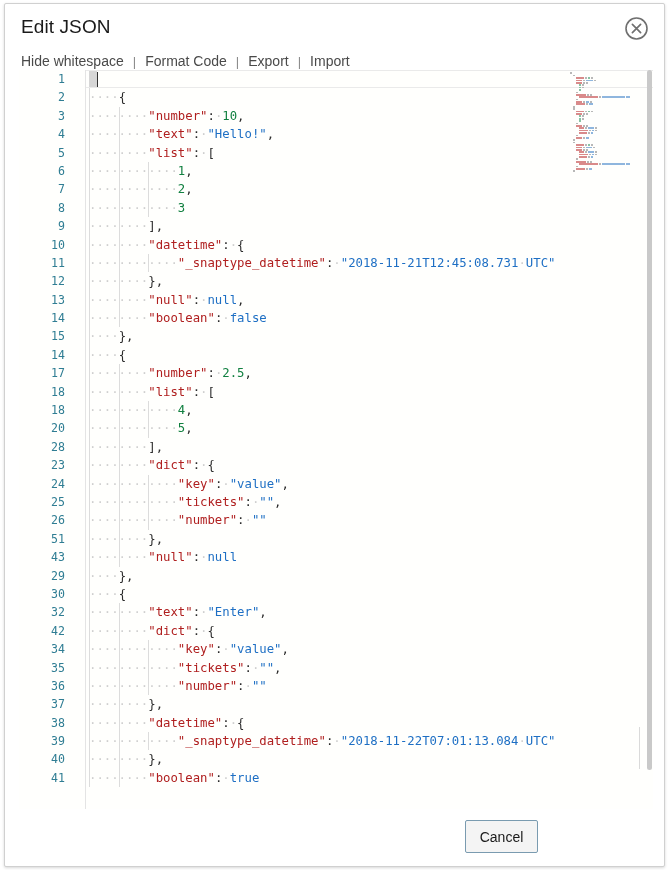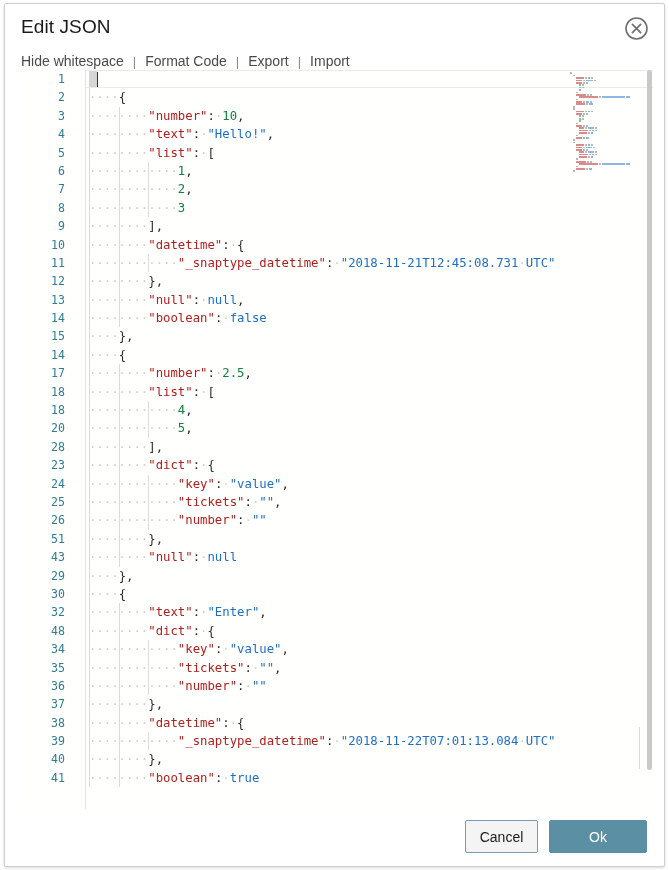--- a/index.html
+++ b/index.html
@@ -258,21 +258,21 @@
         <div class="line"><span class="lnum">28</span><span class="ltext"><span class="t-ws">········</span><span class="t-pun">],</span></span><div class="guide" style="left: 70px; height: 18.4px;"></div><div class="guide" style="left: 99.52px; height: 18.4px;"></div></div>
         <div class="line"><span class="lnum">23</span><span class="ltext"><span class="t-ws">········</span><span class="t-key">"dict"</span><span class="t-pun">:</span><span class="t-ws">·</span><span class="t-pun">{</span></span><div class="guide" style="left: 70px; height: 18.4px;"></div><div class="guide" style="left: 99.52px; height: 18.4px;"></div></div>
         <div class="line"><span class="lnum">24</span><span class="ltext"><span class="t-ws">············</span><span class="t-key">"key"</span><span class="t-pun">:</span><span class="t-ws">·</span><span class="t-str">"value"</span><span class="t-pun">,</span></span><div class="guide" style="left: 70px; height: 18.4px;"></div><div class="guide" style="left: 99.52px; height: 18.4px;"></div><div class="guide" style="left: 129.04px; height: 18.4px;"></div></div>
         <div class="line"><span class="lnum">25</span><span class="ltext"><span class="t-ws">············</span><span class="t-key">"tickets"</span><span class="t-pun">:</span><span class="t-ws">·</span><span class="t-str">""</span><span class="t-pun">,</span></span><div class="guide" style="left: 70px; height: 18.4px;"></div><div class="guide" style="left: 99.52px; height: 18.4px;"></div><div class="guide" style="left: 129.04px; height: 18.4px;"></div></div>
         <div class="line"><span class="lnum">26</span><span class="ltext"><span class="t-ws">············</span><span class="t-key">"number"</span><span class="t-pun">:</span><span class="t-ws">·</span><span class="t-str">""</span></span><div class="guide" style="left: 70px; height: 18.4px;"></div><div class="guide" style="left: 99.52px; height: 18.4px;"></div><div class="guide" style="left: 129.04px; height: 18.4px;"></div></div>
         <div class="line"><span class="lnum">51</span><span class="ltext"><span class="t-ws">········</span><span class="t-pun">},</span></span><div class="guide" style="left: 70px; height: 18.4px;"></div><div class="guide" style="left: 99.52px; height: 18.4px;"></div></div>
         <div class="line"><span class="lnum">43</span><span class="ltext"><span class="t-ws">········</span><span class="t-key">"null"</span><span class="t-pun">:</span><span class="t-ws">·</span><span class="t-kw">null</span></span><div class="guide" style="left: 70px; height: 18.4px;"></div><div class="guide" style="left: 99.52px; height: 18.4px;"></div></div>
         <div class="line"><span class="lnum">29</span><span class="ltext"><span class="t-ws">····</span><span class="t-pun">},</span></span><div class="guide" style="left: 70px; height: 18.4px;"></div></div>
         <div class="line"><span class="lnum">30</span><span class="ltext"><span class="t-ws">····</span><span class="t-pun">{</span></span><div class="guide" style="left: 70px; height: 18.4px;"></div></div>
         <div class="line"><span class="lnum">32</span><span class="ltext"><span class="t-ws">········</span><span class="t-key">"text"</span><span class="t-pun">:</span><span class="t-ws">·</span><span class="t-str">"Enter"</span><span class="t-pun">,</span></span><div class="guide" style="left: 70px; height: 18.4px;"></div><div class="guide" style="left: 99.52px; height: 18.4px;"></div></div>
-        <div class="line"><span class="lnum">48</span><span class="ltext"><span class="t-ws">········</span><span class="t-key">"dict"</span><span class="t-pun">:</span><span class="t-ws">·</span><span class="t-pun">{</span></span><div class="guide" style="left: 70px; height: 18.4px;"></div><div class="guide" style="left: 99.52px; height: 18.4px;"></div></div>
+        <div class="line"><span class="lnum">42</span><span class="ltext"><span class="t-ws">········</span><span class="t-key">"dict"</span><span class="t-pun">:</span><span class="t-ws">·</span><span class="t-pun">{</span></span><div class="guide" style="left: 70px; height: 18.4px;"></div><div class="guide" style="left: 99.52px; height: 18.4px;"></div></div>
         <div class="line"><span class="lnum">34</span><span class="ltext"><span class="t-ws">············</span><span class="t-key">"key"</span><span class="t-pun">:</span><span class="t-ws">·</span><span class="t-str">"value"</span><span class="t-pun">,</span></span><div class="guide" style="left: 70px; height: 18.4px;"></div><div class="guide" style="left: 99.52px; height: 18.4px;"></div><div class="guide" style="left: 129.04px; height: 18.4px;"></div></div>
         <div class="line"><span class="lnum">35</span><span class="ltext"><span class="t-ws">············</span><span class="t-key">"tickets"</span><span class="t-pun">:</span><span class="t-ws">·</span><span class="t-str">""</span><span class="t-pun">,</span></span><div class="guide" style="left: 70px; height: 18.4px;"></div><div class="guide" style="left: 99.52px; height: 18.4px;"></div><div class="guide" style="left: 129.04px; height: 18.4px;"></div></div>
         <div class="line"><span class="lnum">36</span><span class="ltext"><span class="t-ws">············</span><span class="t-key">"number"</span><span class="t-pun">:</span><span class="t-ws">·</span><span class="t-str">""</span></span><div class="guide" style="left: 70px; height: 18.4px;"></div><div class="guide" style="left: 99.52px; height: 18.4px;"></div><div class="guide" style="left: 129.04px; height: 18.4px;"></div></div>
         <div class="line"><span class="lnum">37</span><span class="ltext"><span class="t-ws">········</span><span class="t-pun">},</span></span><div class="guide" style="left: 70px; height: 18.4px;"></div><div class="guide" style="left: 99.52px; height: 18.4px;"></div></div>
         <div class="line"><span class="lnum">38</span><span class="ltext"><span class="t-ws">········</span><span class="t-key">"datetime"</span><span class="t-pun">:</span><span class="t-ws">·</span><span class="t-pun">{</span></span><div class="guide" style="left: 70px; height: 18.4px;"></div><div class="guide" style="left: 99.52px; height: 18.4px;"></div></div>
         <div class="line"><span class="lnum">39</span><span class="ltext"><span class="t-ws">············</span><span class="t-key">"_snaptype_datetime"</span><span class="t-pun">:</span><span class="t-ws">·</span><span class="t-str">"2018-11-22T07:01:13.084</span><span class="t-ws">·</span><span class="t-str">UTC"</span></span><div class="guide" style="left: 70px; height: 18.4px;"></div><div class="guide" style="left: 99.52px; height: 18.4px;"></div><div class="guide" style="left: 129.04px; height: 18.4px;"></div></div>
         <div class="line"><span class="lnum">40</span><span class="ltext"><span class="t-ws">········</span><span class="t-pun">},</span></span><div class="guide" style="left: 70px; height: 18.4px;"></div><div class="guide" style="left: 99.52px; height: 18.4px;"></div></div>
         <div class="line"><span class="lnum">41</span><span class="ltext"><span class="t-ws">········</span><span class="t-key">"boolean"</span><span class="t-pun">:</span><span class="t-ws">·</span><span class="t-kw">true</span></span><div class="guide" style="left: 70px; height: 18.4px;"></div><div class="guide" style="left: 99.52px; height: 18.4px;"></div></div>
       </div>
     <div class="minimap" id="minimap">
@@ -320,16 +320,15 @@
         <div class="mm-line"><span class="mm-tok" style="width: 3px; background: transparent;"></span><span class="mm-tok mm-pun" style="width: 2px;"></span></div>
       </div>
     <div class="hmark"></div>
     <div class="vscroll">
       <div class="vscroll-thumb"></div>
     </div>
   </div>
 
   <div class="footer">
     <button class="btn btn-cancel">Cancel</button>
-    <button class="btn btn-ok">Ok</button>
   </div>
 
 </div>
 
 </body></html>

